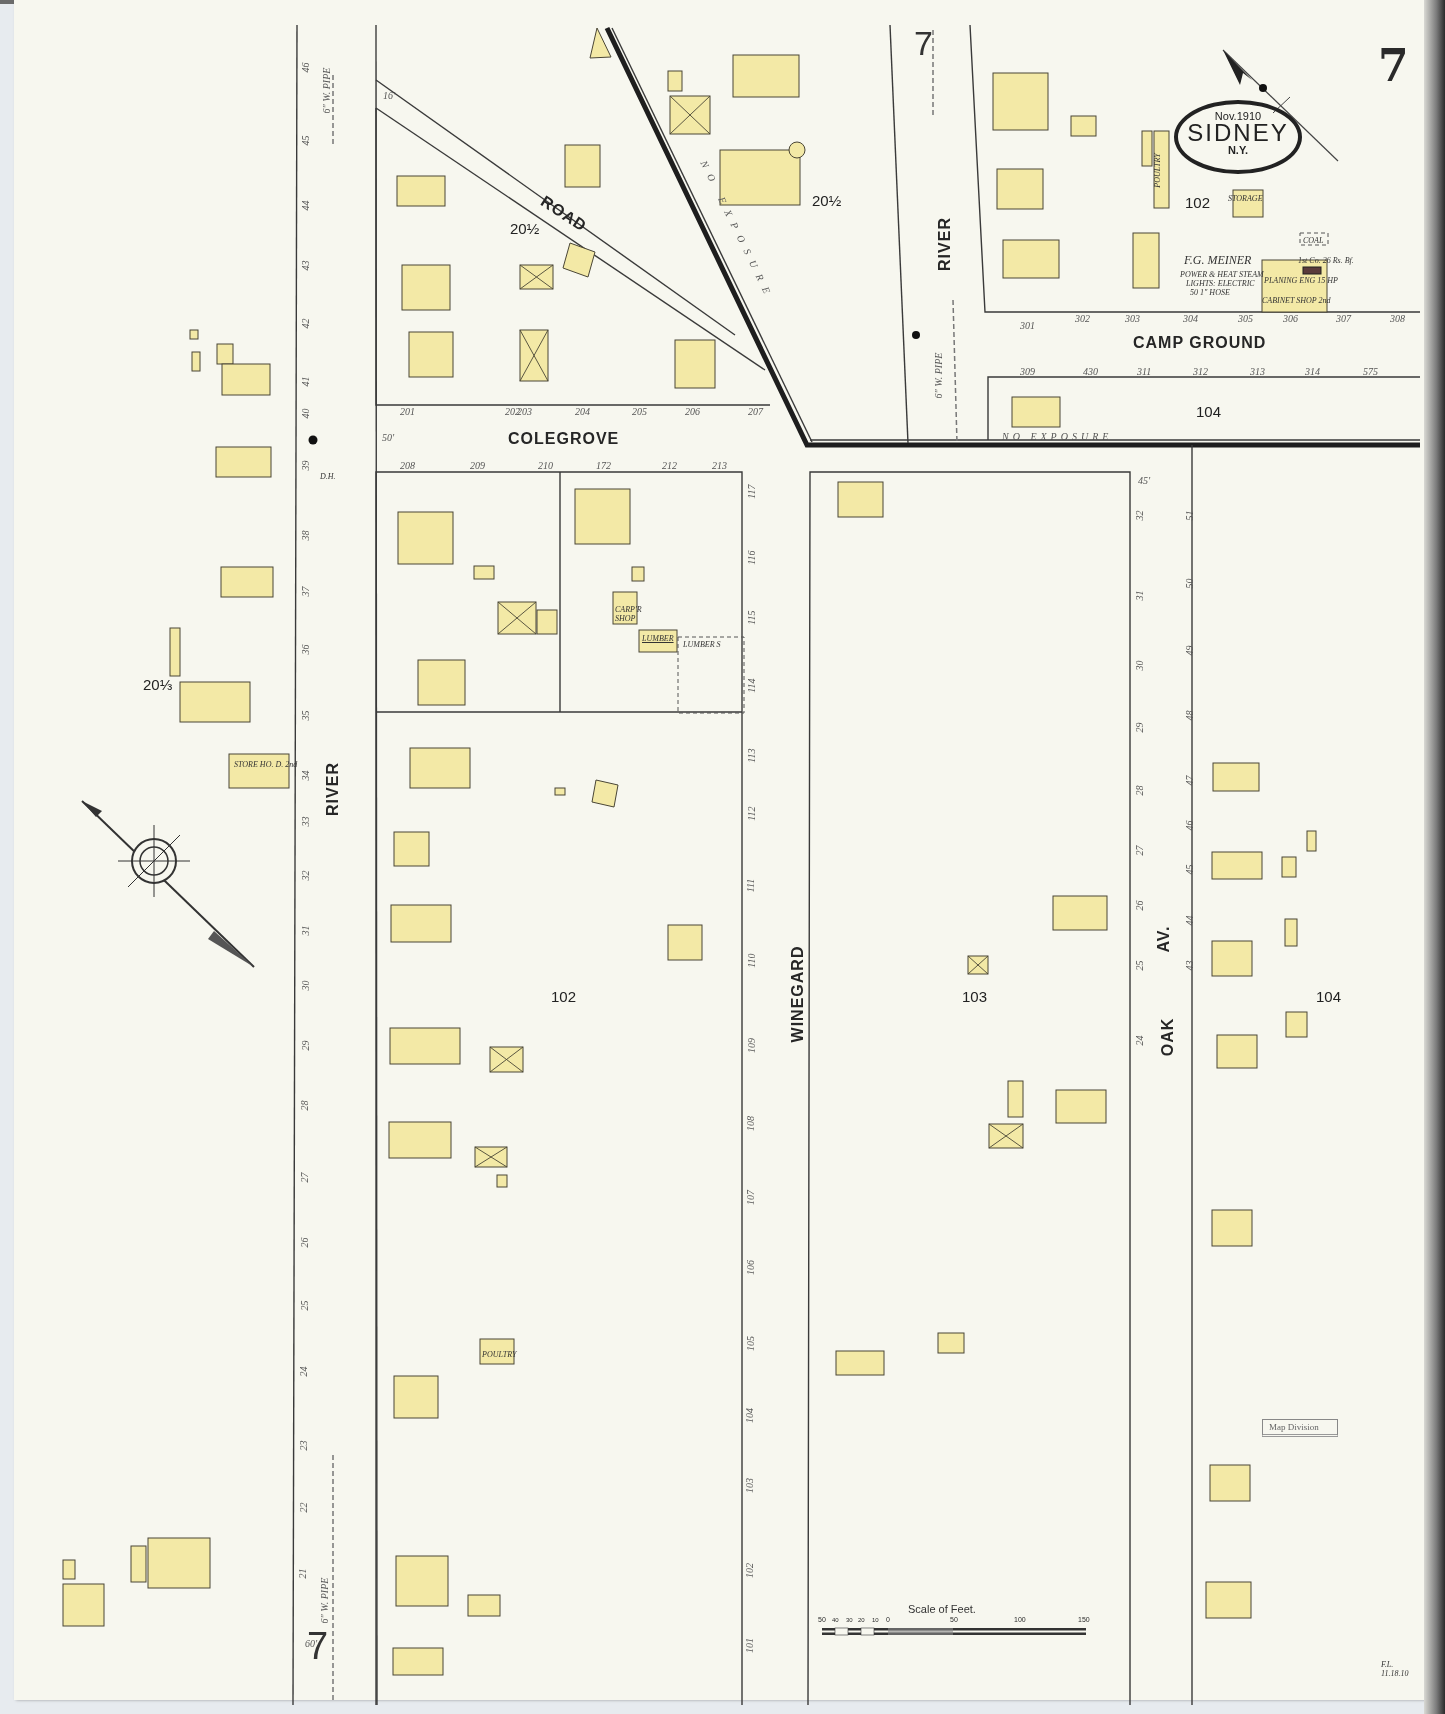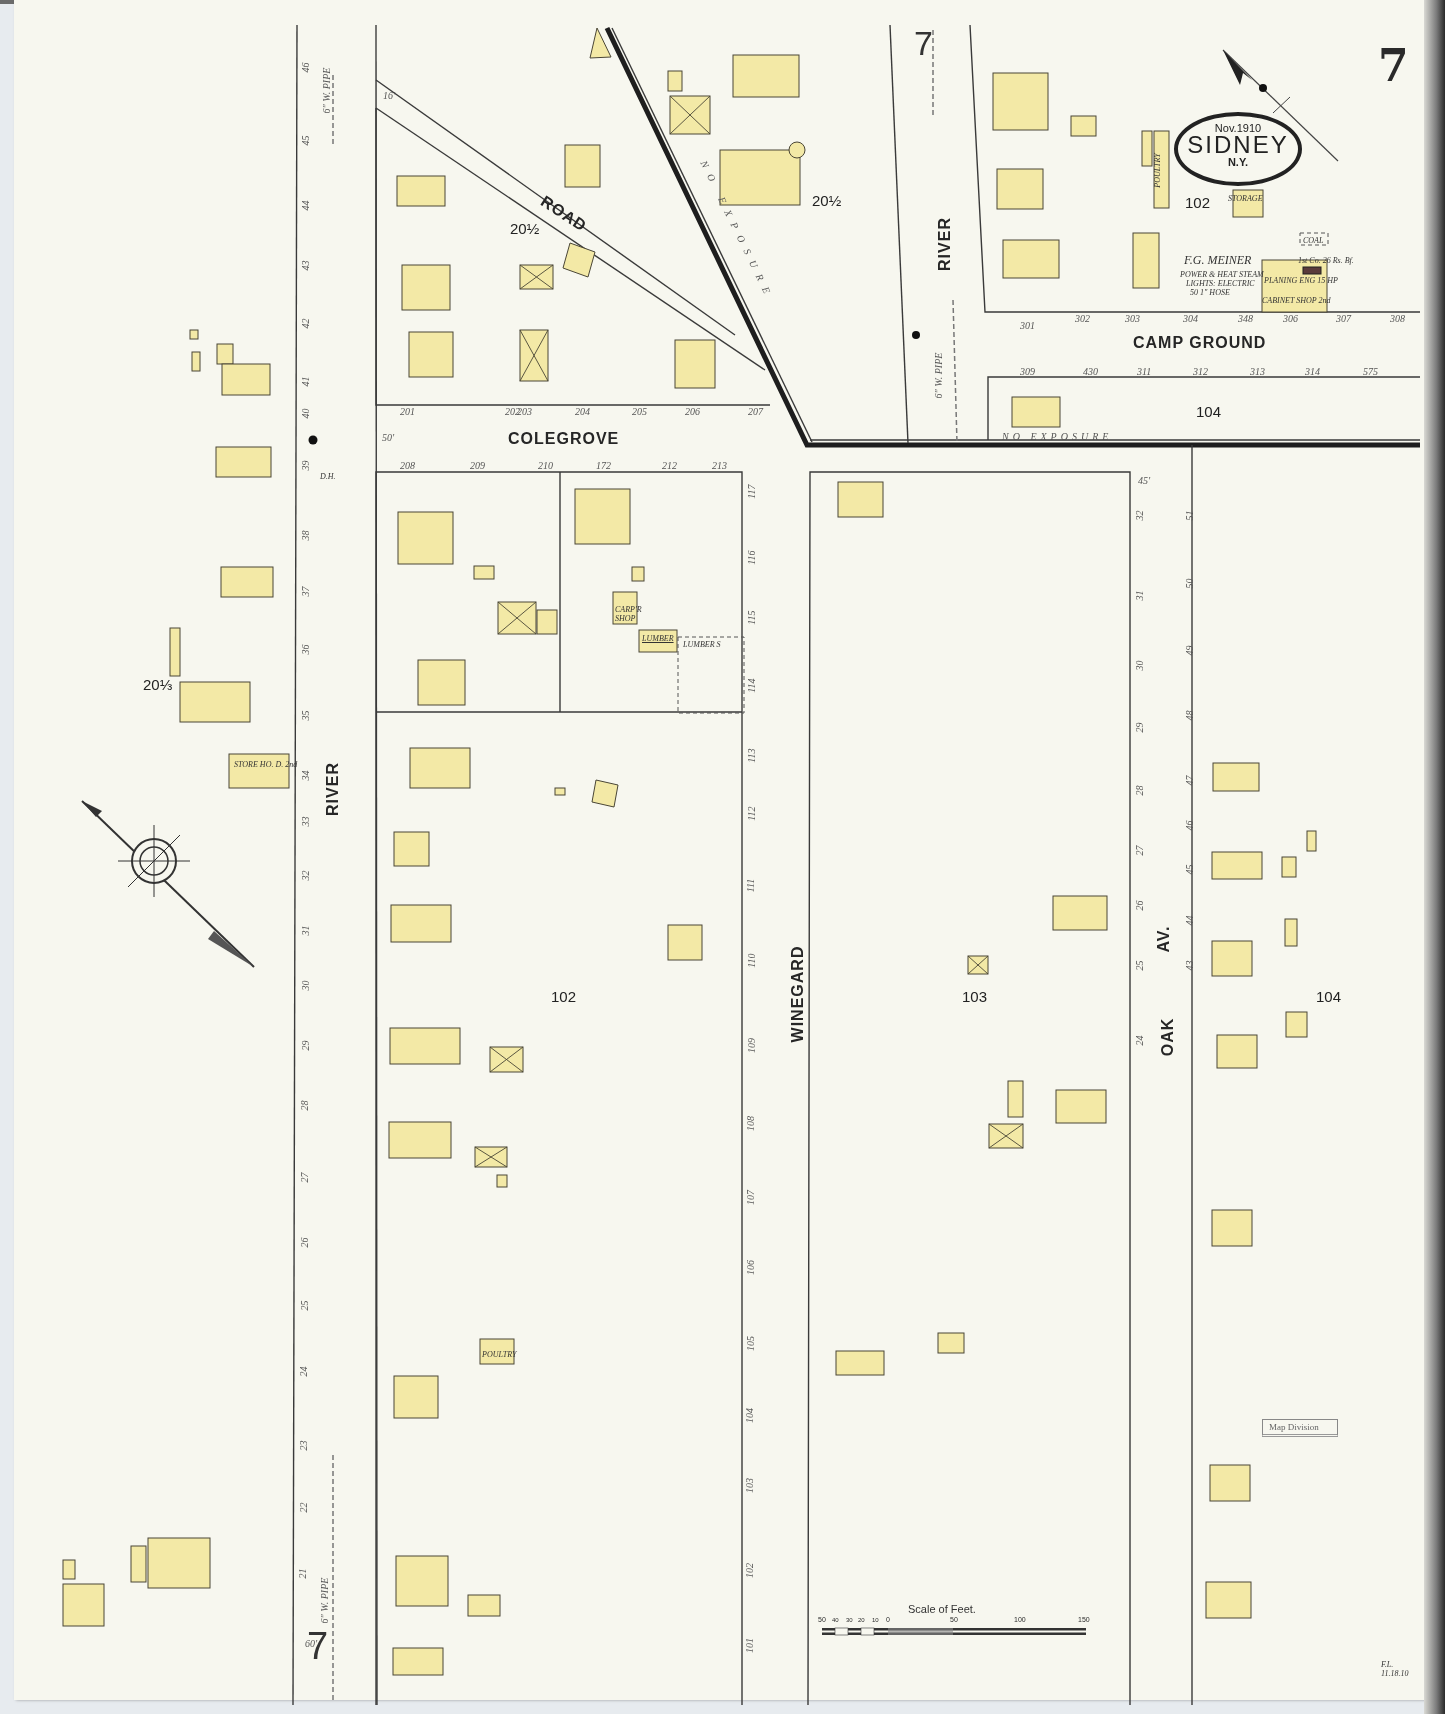--- a/index.html
+++ b/index.html
@@ -215,21 +215,21 @@
     <polygon points="1223,50 1252,80 1243,73 1240,85" fill="#222"></polygon>
     <circle cx="1263" cy="88" r="4" fill="#111"></circle>
     <line x1="1273" y1="113" x2="1290" y2="97" stroke="#444" stroke-width="1"></line>
   </g>
 </svg>
 
 <div class="lbl pageno" style="left:1378px;top:40px;">7</div>
 <div class="lbl" style="left:914px;top:24px;font-size:34px;color:#333;">7</div>
 <div class="lbl" style="left:307px;top:1625px;font-size:38px;color:#333;">7</div>
 
-<div class="oval" style="left:1174px;top:112px;width:120px;height:66px;">
+<div class="oval" style="left:1174px;top:100px;width:120px;height:66px;">
   <div style="font-size:11px;margin-top:6px;color:#222;">Nov.1910</div>
   <div style="font-size:24px;letter-spacing:2px;line-height:22px;color:#222;">SIDNEY</div>
   <div style="font-size:11px;font-weight:bold;color:#222;">N.Y.</div>
 </div>
 
 <div class="lbl street vert" style="left:306px;top:780px;">RIVER</div>
 <div class="lbl street vert" style="left:918px;top:235px;">RIVER</div>
 <div class="lbl street" style="left:538px;top:205px;transform:rotate(33deg);">ROAD</div>
 <div class="lbl street" style="left:508px;top:430px;">COLEGROVE</div>
 <div class="lbl street" style="left:1133px;top:334px;text-align:right;">CAMP GROUND</div>
@@ -273,21 +273,21 @@
 <div class="lbl tiny" style="left:642px;top:634px;text-decoration:underline;">LUMBER</div>
 <div class="lbl tiny" style="left:683px;top:640px;">LUMBER S</div>
 <div class="lbl tiny" style="left:234px;top:760px;">STORE HO. D. 2nd</div>
 <div class="lbl tiny" style="left:482px;top:1350px;">POULTRY</div>
 
 <div>
   <div class="lbl small" style="left:1020px;top:313px;margin-top:7px;">301</div>
   <div class="lbl small" style="left:1075px;top:313px;">302</div>
   <div class="lbl small" style="left:1125px;top:313px;">303</div>
   <div class="lbl small" style="left:1183px;top:313px;">304</div>
-  <div class="lbl small" style="left:1238px;top:313px;">348</div>
+  <div class="lbl small" style="left:1238px;top:313px;">305</div>
   <div class="lbl small" style="left:1283px;top:313px;">306</div>
   <div class="lbl small" style="left:1336px;top:313px;">307</div>
   <div class="lbl small" style="left:1390px;top:313px;">308</div>
 </div>
 <div>
   <div class="lbl small" style="left:1020px;top:366px;">309</div>
   <div class="lbl small" style="left:1083px;top:366px;">430</div>
   <div class="lbl small" style="left:1137px;top:366px;">311</div>
   <div class="lbl small" style="left:1193px;top:366px;">312</div>
   <div class="lbl small" style="left:1250px;top:366px;">313</div>

